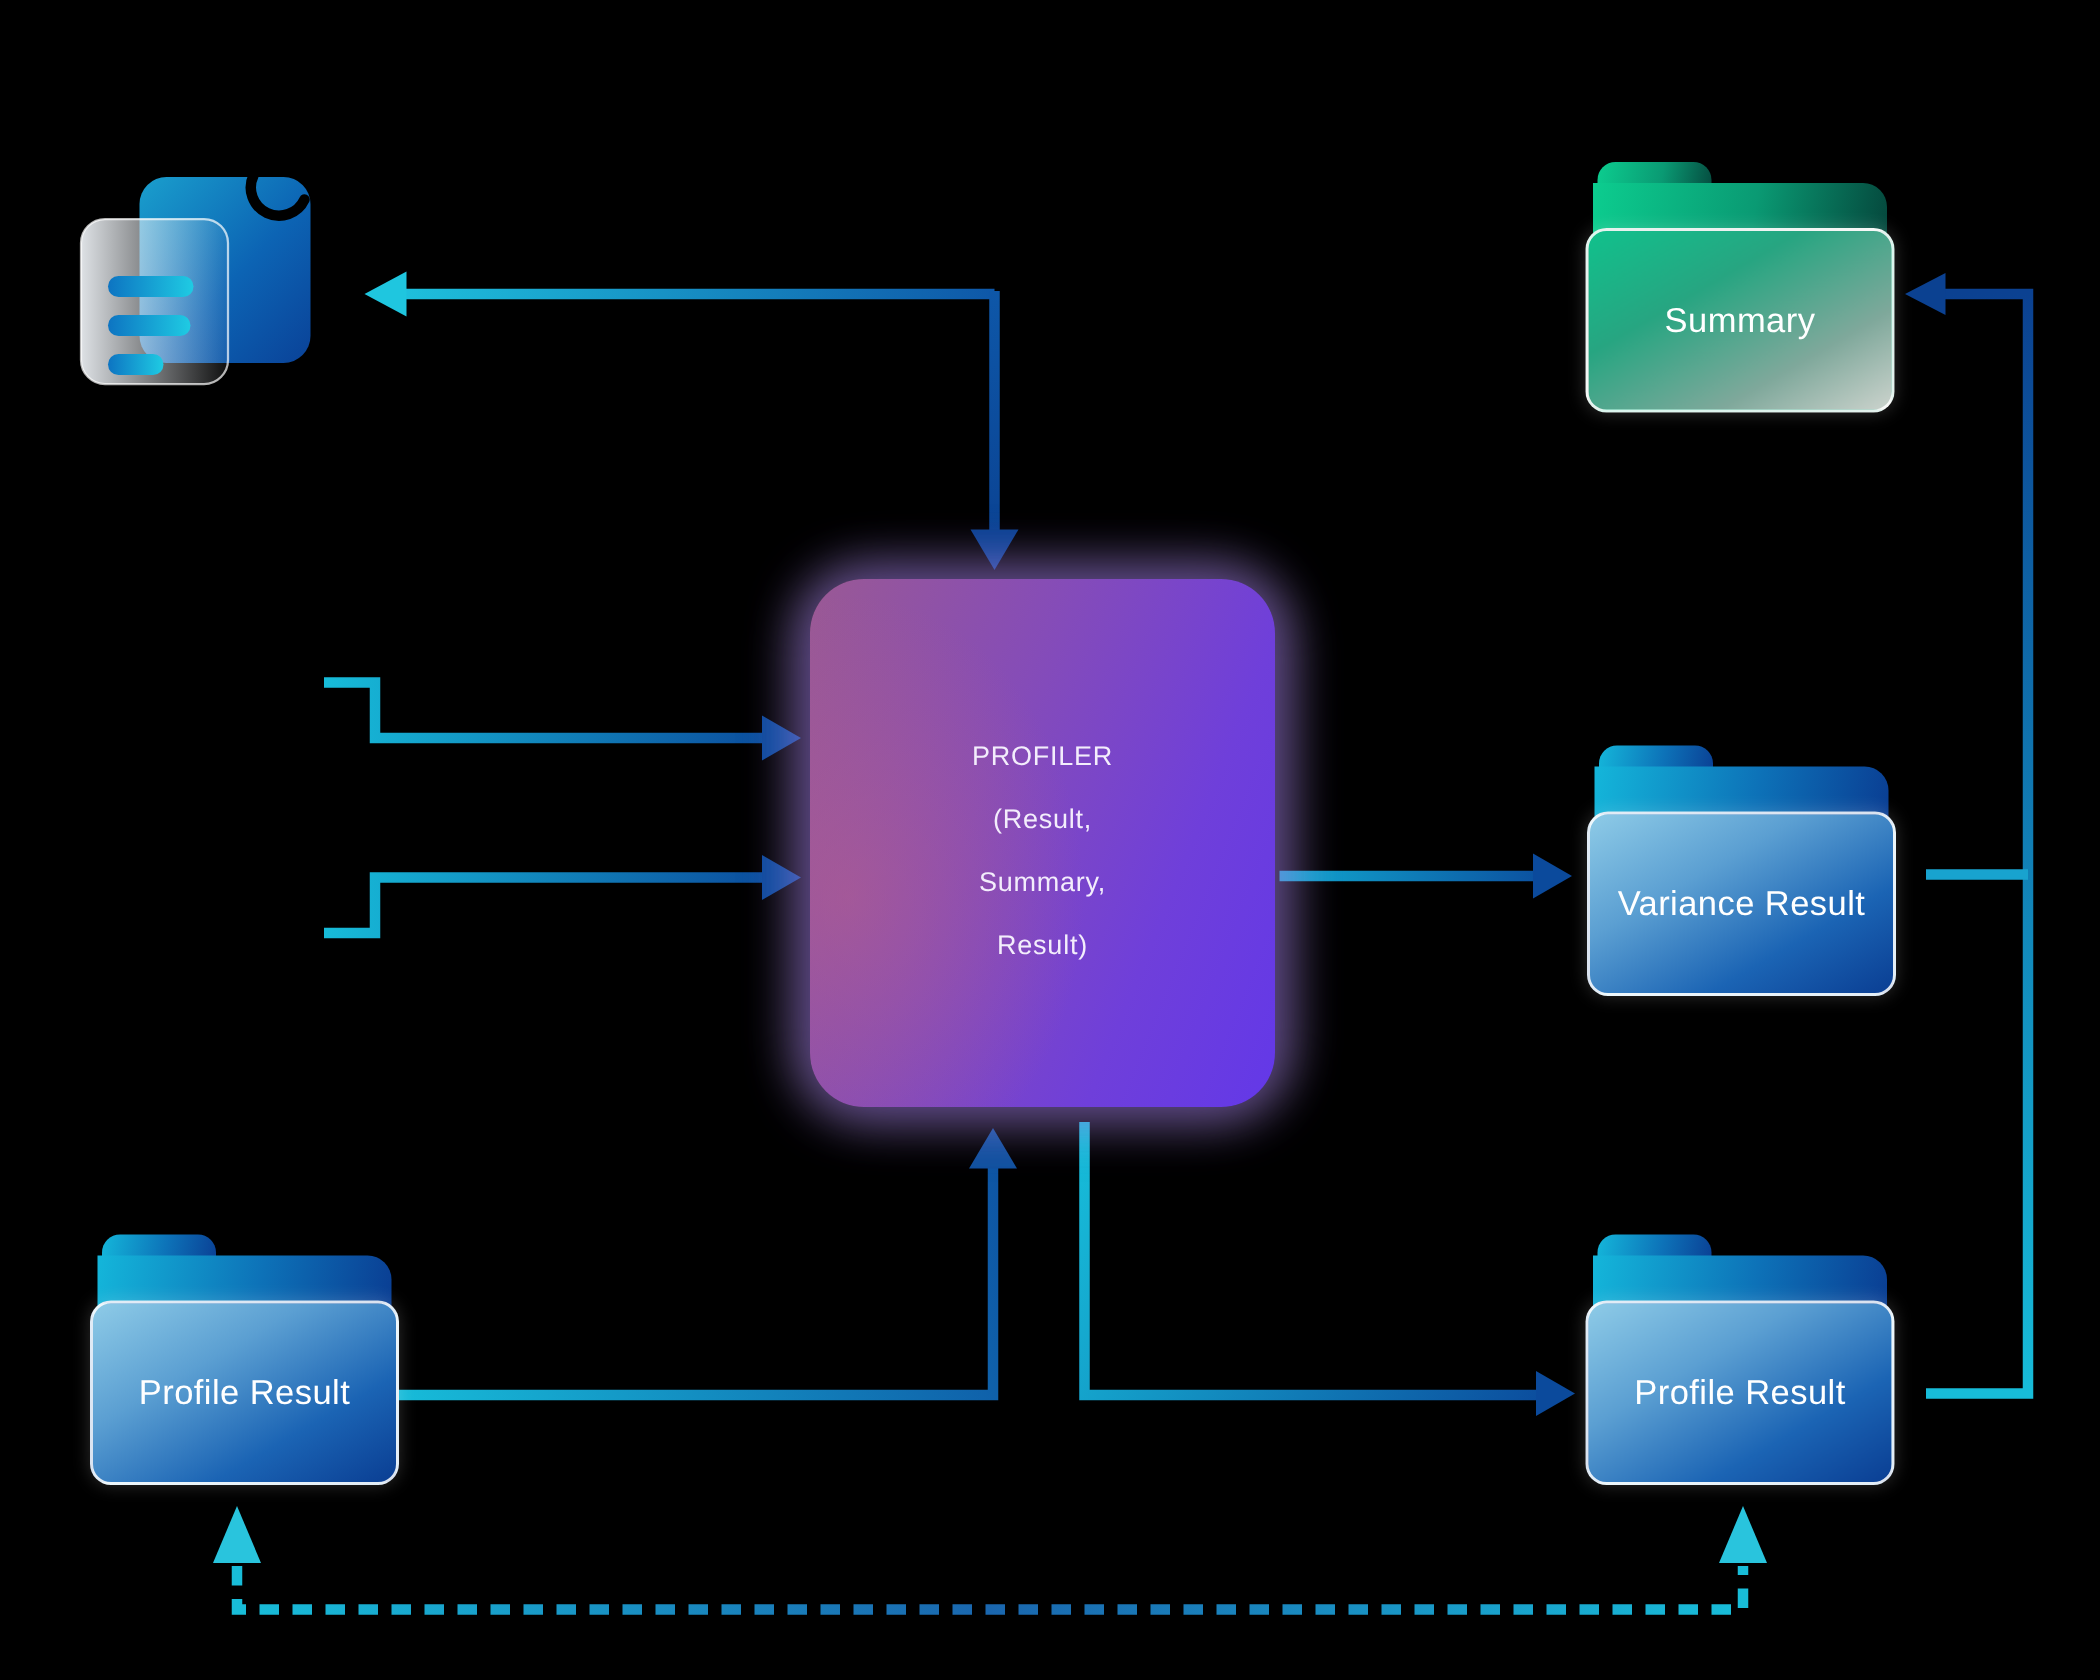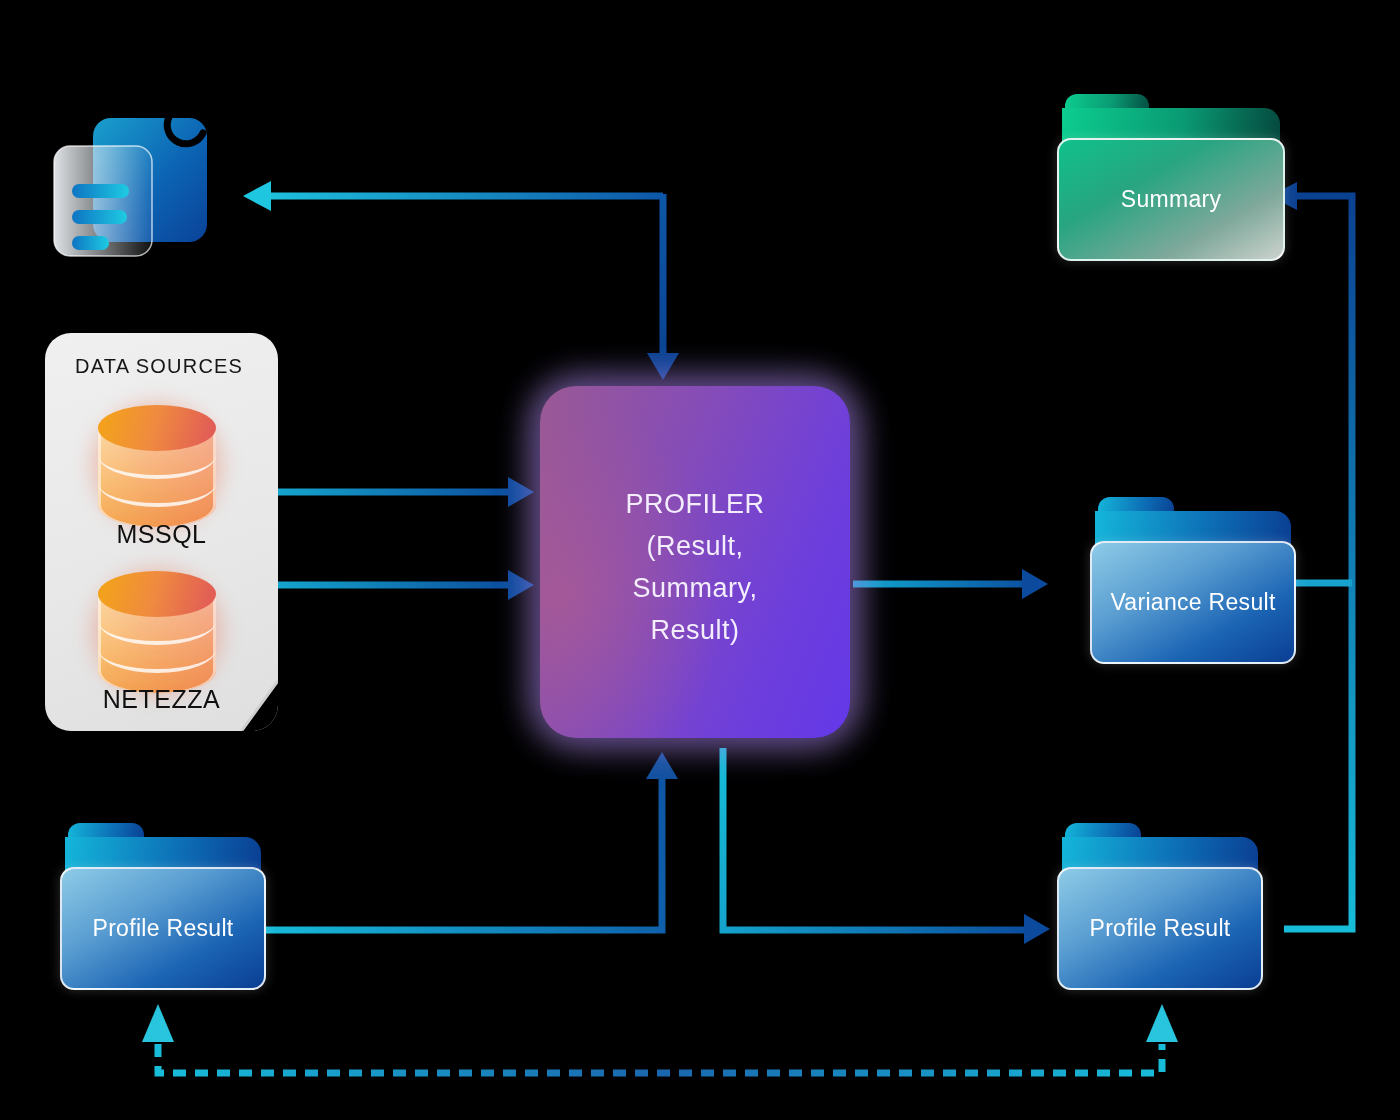--- a/index.html
+++ b/index.html
@@ -74,21 +74,21 @@
   .profiler{
     left:540px;top:386px;width:310px;height:352px;border-radius:36px;
     background:
       radial-gradient(85% 95% at 8% 60%,rgba(186,96,135,.5),transparent 60%),
       linear-gradient(112deg,#9a5994 0%,#854cb8 38%,#6f3fda 72%,#6338e8 100%);
     box-shadow:0 0 42px rgba(120,70,220,.55);
     display:flex;flex-direction:column;align-items:center;justify-content:center;
     padding-top:10px;box-sizing:border-box;
   }
   .profiler .line{
-    color:#f3edfc;font-size:27px;line-height:42px;letter-spacing:.5px;text-align:center;
+    color:#f3edfc;font-size:18px;line-height:42px;letter-spacing:.5px;text-align:center;
   }
 
   
   .folder{width:206px;height:167px;}
   .folder .tab{
     position:absolute;top:0;left:8px;width:37%;height:30px;
     border-radius:12px 12px 0 0;background:var(--flap);
   }
   .folder .flap{
     position:absolute;top:14px;left:5px;right:5px;height:34px;
@@ -102,22 +102,22 @@
   }
   .folder .flabel{color:#fff;font-size:23px;letter-spacing:.3px;}
   .folder-blue{
     --flap:linear-gradient(100deg,#14b6da 0%,#0d72b8 55%,#0a3e93 100%);
     --body:linear-gradient(150deg,#8ecbe7 0%,#5b9fd2 35%,#1b64b4 70%,#0a3e93 100%);
   }
   .folder-green{
     --flap:linear-gradient(100deg,#0ccd8f 0%,#0a9a73 55%,#05483d 100%);
     --body:linear-gradient(150deg,#10c18c 0%,#27a581 35%,#7fa89b 72%,#ccd3cd 100%);
   }
-  .f-summary{left:1057px;top:94px;padding-left:22px;}
-  .f-variance{left:1058px;top:497px;margin-left:32px;}
+  .f-summary{left:1057px;top:108px;}
+  .f-variance{left:1058px;top:497px;}
   .f-profile-left{left:60px;top:823px;}
   .f-profile-right{left:1057px;top:823px;}
 </style>
 </head>
 <body>
 
 <div class="stage">
 
   <svg class="wires" width="1400" height="1120" viewBox="0 0 1400 1120">
     <defs>
@@ -205,44 +205,20 @@
       </defs>
       <rect x="43" y="8" width="114" height="124" rx="18" fill="url(#gdoc)"></rect>
       <path d="M 119 7 a 17 17 0 1 0 34 16" fill="none" stroke="#000" stroke-width="7" stroke-linecap="round"></path>
       <rect x="4" y="36" width="98" height="110" rx="16" fill="url(#gfrost)" stroke="#ffffff" stroke-opacity=".7" stroke-width="1.5"></rect>
       <rect x="22" y="74" width="57" height="14" rx="7" fill="url(#gpill)"></rect>
       <rect x="22" y="100" width="55" height="14" rx="7" fill="url(#gpill)"></rect>
       <rect x="22" y="126" width="37" height="14" rx="7" fill="url(#gpill)"></rect>
     </svg>
   </div>
 
-  <div class="node panel">
-    <div class="panel-title">DATA SOURCES</div>
-
-    <div class="db db-mssql">
-      <div class="glow"></div>
-      <div class="body"></div>
-      <div class="band b1"></div>
-      <div class="band b2"></div>
-      <div class="top"></div>
-    </div>
-    <div class="db-label lbl-mssql">MSSQL</div>
-
-    <div class="db db-netezza">
-      <div class="glow"></div>
-      <div class="body"></div>
-      <div class="band b1"></div>
-      <div class="band b2"></div>
-      <div class="top"></div>
-    </div>
-    <div class="db-label lbl-netezza">NETEZZA</div>
-
-    <div class="fold-notch"></div>
-    <div class="fold-line"></div>
-  </div>
 
   <div class="profiler-halo"></div>
   <div class="node profiler">
     <div class="line">PROFILER</div>
     <div class="line">(Result,</div>
     <div class="line">Summary,</div>
     <div class="line">Result)</div>
   </div>
 
   <div class="node folder folder-green f-summary">

